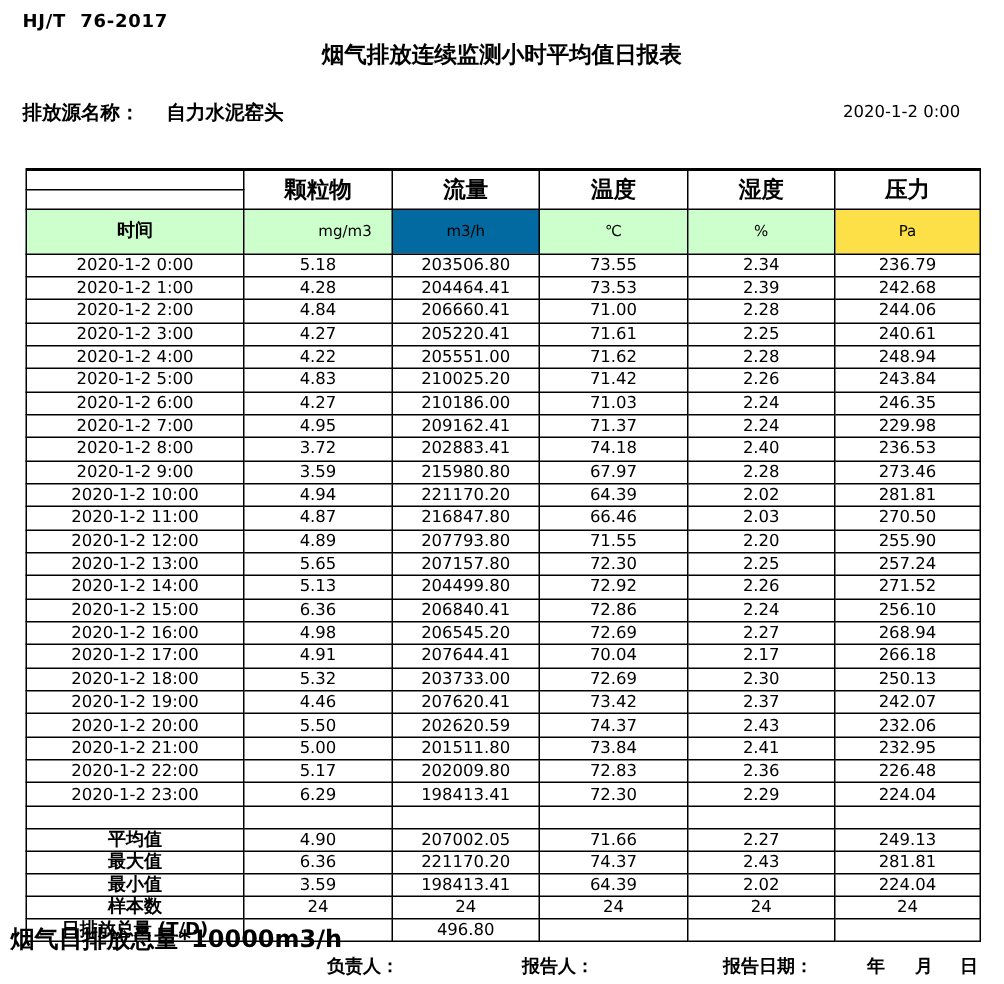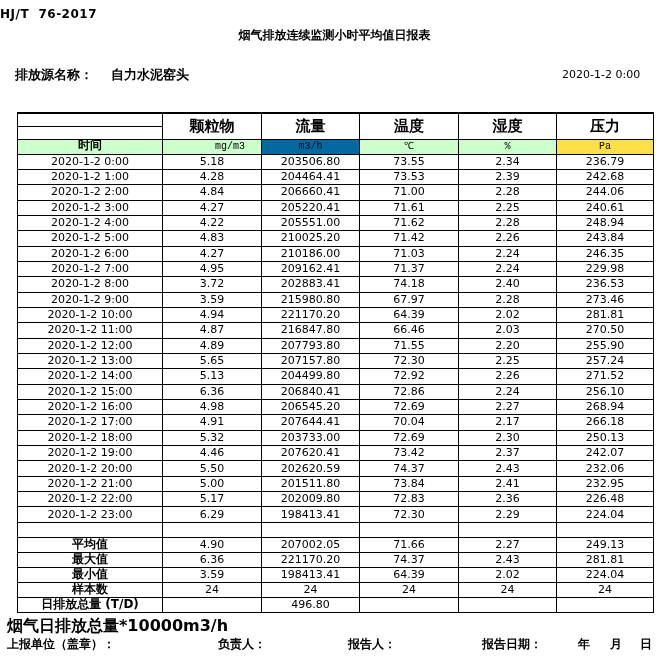--- a/index.html
+++ b/index.html
@@ -1,37 +1,37 @@
 <!DOCTYPE html>
 <html><head>
 <meta charset="utf-8">
 <style>
   * { margin:0; padding:0; box-sizing:border-box; }
   html,body { width:669px; height:656px; background:#ffffff; color:#000;
               font-family:"DejaVu Sans","Liberation Sans",sans-serif; }
   body { position:relative; overflow:hidden; }
 
-  .doc-code { position:absolute; left:0; top:7px; font-size:12px; font-weight:bold;
+  .doc-code { position:absolute; left:15px; top:7px; font-size:12px; font-weight:bold;
               white-space:pre; letter-spacing:0.5px; }
   .title    { position:absolute; left:0; top:27px; width:669px; text-align:center;
-              font-size:12px; font-weight:bold; }
+              font-size:15px; font-weight:bold; }
   .meta-source { position:absolute; left:15px; top:66px; font-size:13px; font-weight:bold; }
   .meta-source .src-name { margin-left:18px; }
   .meta-date { position:absolute; left:562px; top:68px; font-size:11px; }
 
   table.report { position:absolute; left:17px; top:112px; width:636px;
                  border-collapse:collapse; table-layout:fixed;
                  border:1px solid #000; border-top:2px solid #000; }
   .report td, .report th { border:1px solid #000; text-align:center; vertical-align:middle;
                            padding:0; font-size:11px; line-height:1.1; overflow:hidden;
                            white-space:nowrap; font-weight:normal; }
   tr.hrowA td, tr.hrowA th { height:13px; }
   tr.hrowB td { height:13px; }
   .report th.param-head { font-size:15px; font-weight:bold; }
-  tr.unit-row td { height:15px; background:#ccffcc; font-size:10px;font-family:Liberation Mono, monospace; }
+  tr.unit-row td { height:30px; background:#ccffcc; font-size:10px; }
   tr.unit-row td.time-head { font-size:12px; font-weight:bold; }
   tbody.data tr { height:15.35px; }
   tr.blank-row td { height:15px; }
   tbody.summary tr { height:15px; }
   tbody.summary td.label-cell { font-size:12px; font-weight:bold; }
 
   .footnote { position:absolute; left:7px; top:616px; font-size:16px; font-weight:bold; }
   .sig-line { position:absolute; left:0; top:636px; width:669px; height:16px;
               font-size:12px; font-weight:bold; }
   .sig-line span { position:absolute; top:0; white-space:nowrap; }
@@ -328,20 +328,19 @@
         <td></td>
         <td></td>
         <td></td>
       </tr>
     </tbody>
 </table>
 
 <div class="footnote">烟气日排放总量*10000m3/h</div>
 
 <div class="sig-line">
-  <span class="sig-unit">上报单位（盖章）：</span>
   <span class="sig-resp">负责人：</span>
   <span class="sig-report">报告人：</span>
   <span class="sig-date">报告日期：</span>
   <span class="sig-year">年</span>
   <span class="sig-month">月</span>
   <span class="sig-day">日</span>
 </div>
 
 </body></html>

